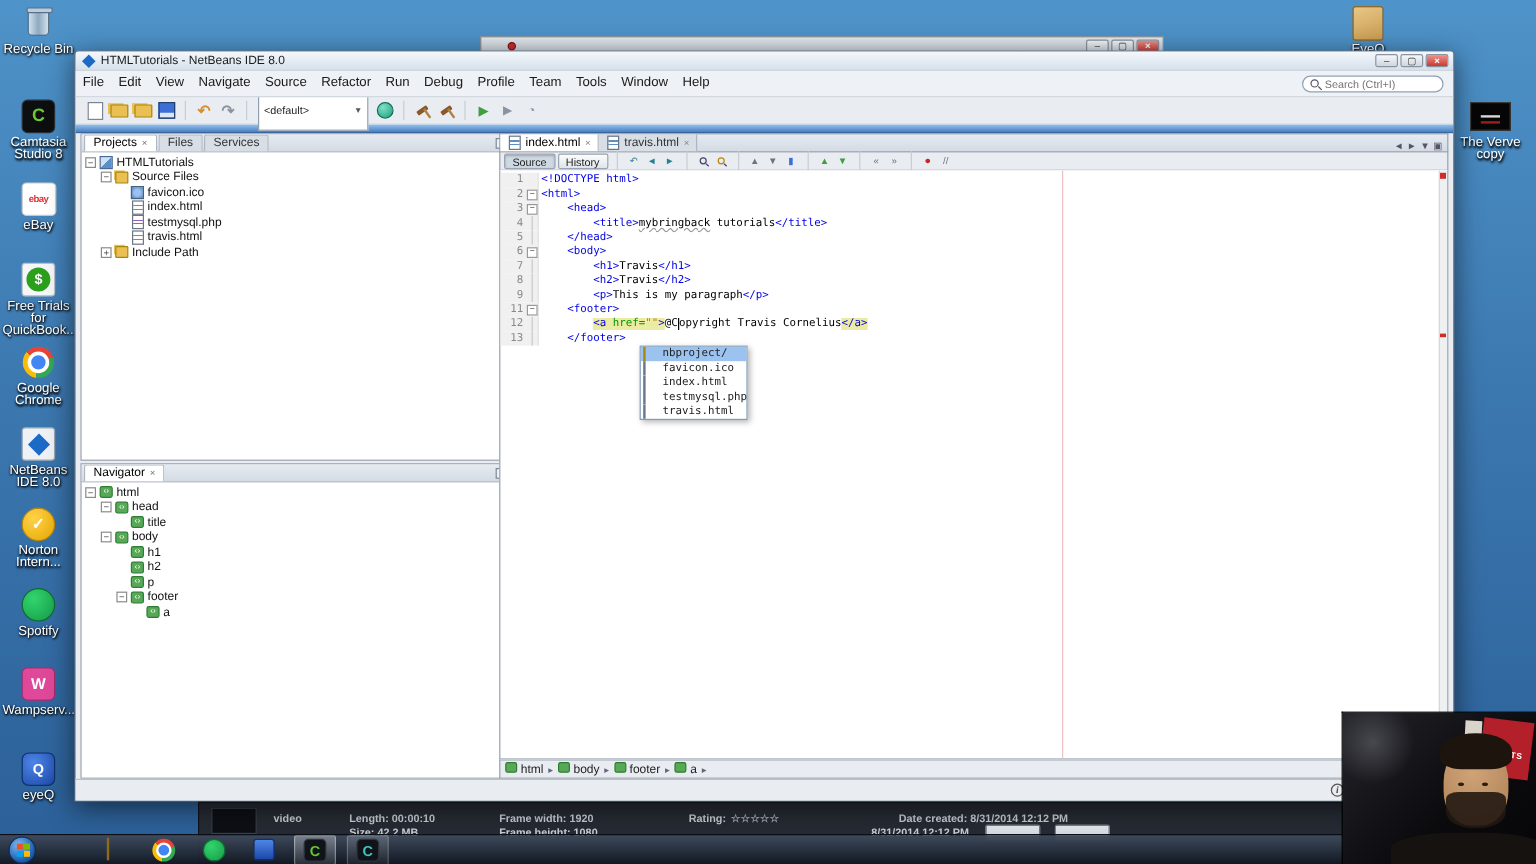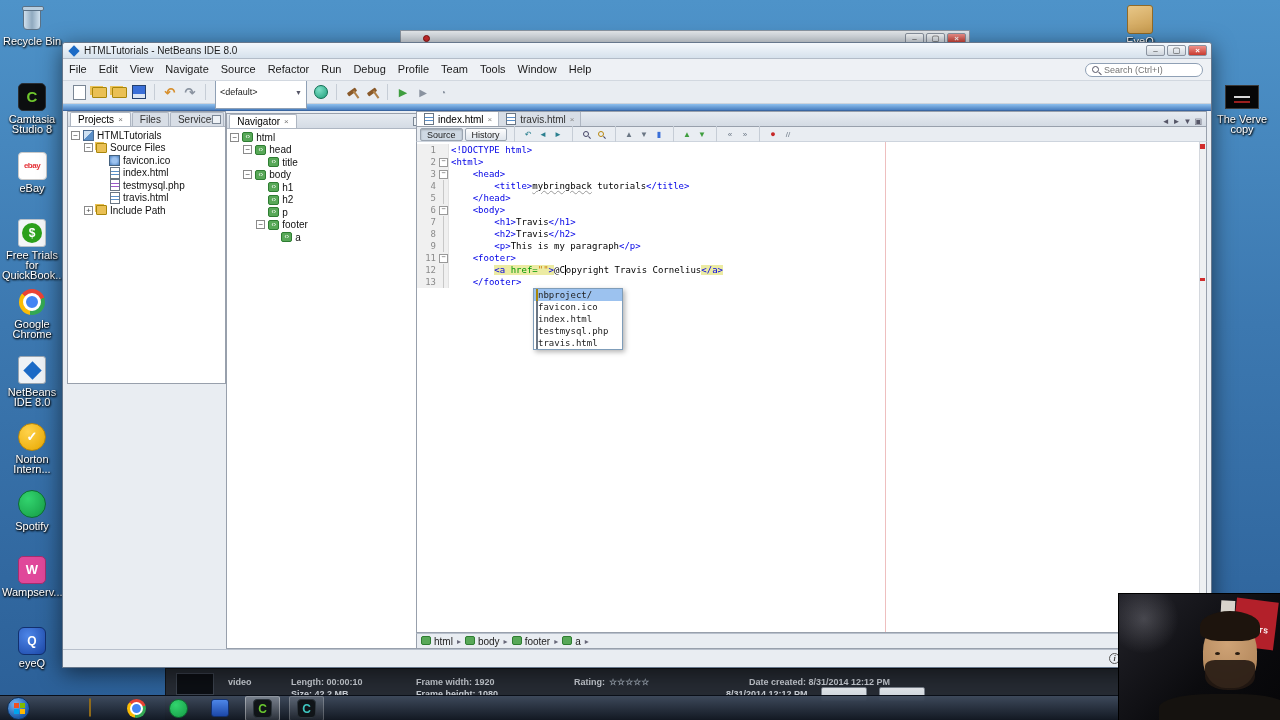--- a/index.html
+++ b/index.html
@@ -59,21 +59,21 @@
   .i-hammer::after{content:'';position:absolute;width:2px;height:9px;background:#b08048;bottom:2px;right:4px;transform:rotate(-35deg);}
   .i-run{color:#3f9e3f;font-size:11px;}
   .i-debug{color:#8a93a0;font-size:10px;}
   .bluestrip{height:7px;background:linear-gradient(180deg,#8ec0ee,#4a7fc0);border-bottom:1px solid #3a66a0;}
 
   .main{position:absolute;top:68px;left:0;right:0;bottom:18px;}
   .statusbar{position:absolute;bottom:0;left:0;right:0;height:18px;background:#e9edf2;border-top:1px solid #b8c0cc;}
   .info-circle{position:absolute;left:1046px;top:3px;width:11px;height:11px;border:1px solid #555;border-radius:50%;font:italic bold 8px/10px "Liberation Serif",serif;text-align:center;color:#444;}
 
   
-  .leftdock{position:absolute;left:4px;top:0;width:360px;bottom:0;display:flex;flex-direction:row;}
+  .leftdock{position:absolute;left:4px;top:0;width:360px;bottom:0;display:flex;flex-direction:column;}
   .panel{border:1px solid #98a0ac;background:#fff;display:flex;flex-direction:column;overflow:hidden;}
   .projects-panel{height:273px;}
   .navigator-panel{flex:1;margin-top:2px;}
   .ptab-row{height:15px;background:linear-gradient(#e6ebf1,#d4dbe4);border-bottom:1px solid #aeb6c2;display:flex;align-items:flex-end;padding-left:2px;position:relative;flex:none;}
   .ptab{font-size:10px;padding:1px 7px 1px 7px;color:#333;background:#d8dee6;border:1px solid #aeb6c2;border-bottom:none;margin-right:1px;border-radius:2px 2px 0 0;display:flex;gap:4px;align-items:center;}
   .ptab.active{background:#fff;color:#000;}
   .ptab .x{font-size:8px;color:#777;}
   .panel-mini{position:absolute;right:4px;top:3px;width:9px;height:9px;border:1px solid #7a8694;background:#eef2f6;}
   .panel-body{flex:1;overflow:hidden;padding-top:2px;}
   .tree-row{display:flex;align-items:center;height:12.5px;gap:3px;font-size:10px;color:#111;white-space:nowrap;}
@@ -113,21 +113,21 @@
   .ltext{padding-left:2px;white-space:pre;}
   .seg.tag{color:var(--tag-color);} .seg.pl{color:#000;} .seg.attr{color:var(--attr-color);} .seg.val{color:var(--value-color);}
   .seg.hl{background:var(--hl-color);}
   .seg.sp{text-decoration:underline;text-decoration-style:wavy;text-decoration-color:#9a9a9a;}
   .caret{display:inline-block;width:1px;height:10px;background:#000;vertical-align:text-bottom;}
   .margin-line{position:absolute;left:468px;top:0;bottom:0;width:1px;background:#eebfbf;}
   .err-stripe{position:absolute;right:0;top:0;bottom:0;width:7px;background:#eef0f2;border-left:1px solid #d4d8de;}
   .err-mark{position:absolute;right:1px;width:5px;height:5px;background:#d12c2c;}
 
   .completion{position:absolute;left:116px;top:146px;width:90px;background:#fff;border:1px solid #7f9db9;box-shadow:2px 2px 5px rgba(0,0,0,.3);z-index:3;}
-  .comp-item{display:flex;align-items:center;gap:0;height:12px;font-family:"DejaVu Sans Mono",monospace;font-size:9px;color:#222;padding:0 2px;}
+  .comp-item{display:flex;align-items:center;gap:14px;height:12px;font-family:"DejaVu Sans Mono",monospace;font-size:9px;color:#222;padding:0 2px;}
   .comp-item.selected{background:var(--selection-color);}
   .ci-folder::before{content:'';width:9px;height:7px;background:#eac054;border:1px solid #a8860b;}
   .ci-file::before{content:'';width:7px;height:9px;background:#fff;border:1px solid #6a7684;box-shadow:inset 0 2px 0 #9cc2ef;}
 
   .ebreadcrumb{position:absolute;left:0;right:0;bottom:0;height:16px;background:#e9edf2;border:1px solid #98a0ac;border-top:1px solid #b8c0cc;display:flex;align-items:center;padding-left:4px;font-size:10px;color:#222;}
   .bc-sep{color:#667;font-size:8px;margin:0 4px;}
   .bc-icon{width:10px;height:9px;background:#58a858;border:1px solid #2e7d32;border-radius:2px;display:inline-block;margin-right:3px;}
 
   
   #props{position:absolute;left:165px;top:668px;width:1115px;height:52px;background:#262b33;border:1px solid #10141a;z-index:4;color:#c8cdd4;font-size:9px;font-weight:bold;}

